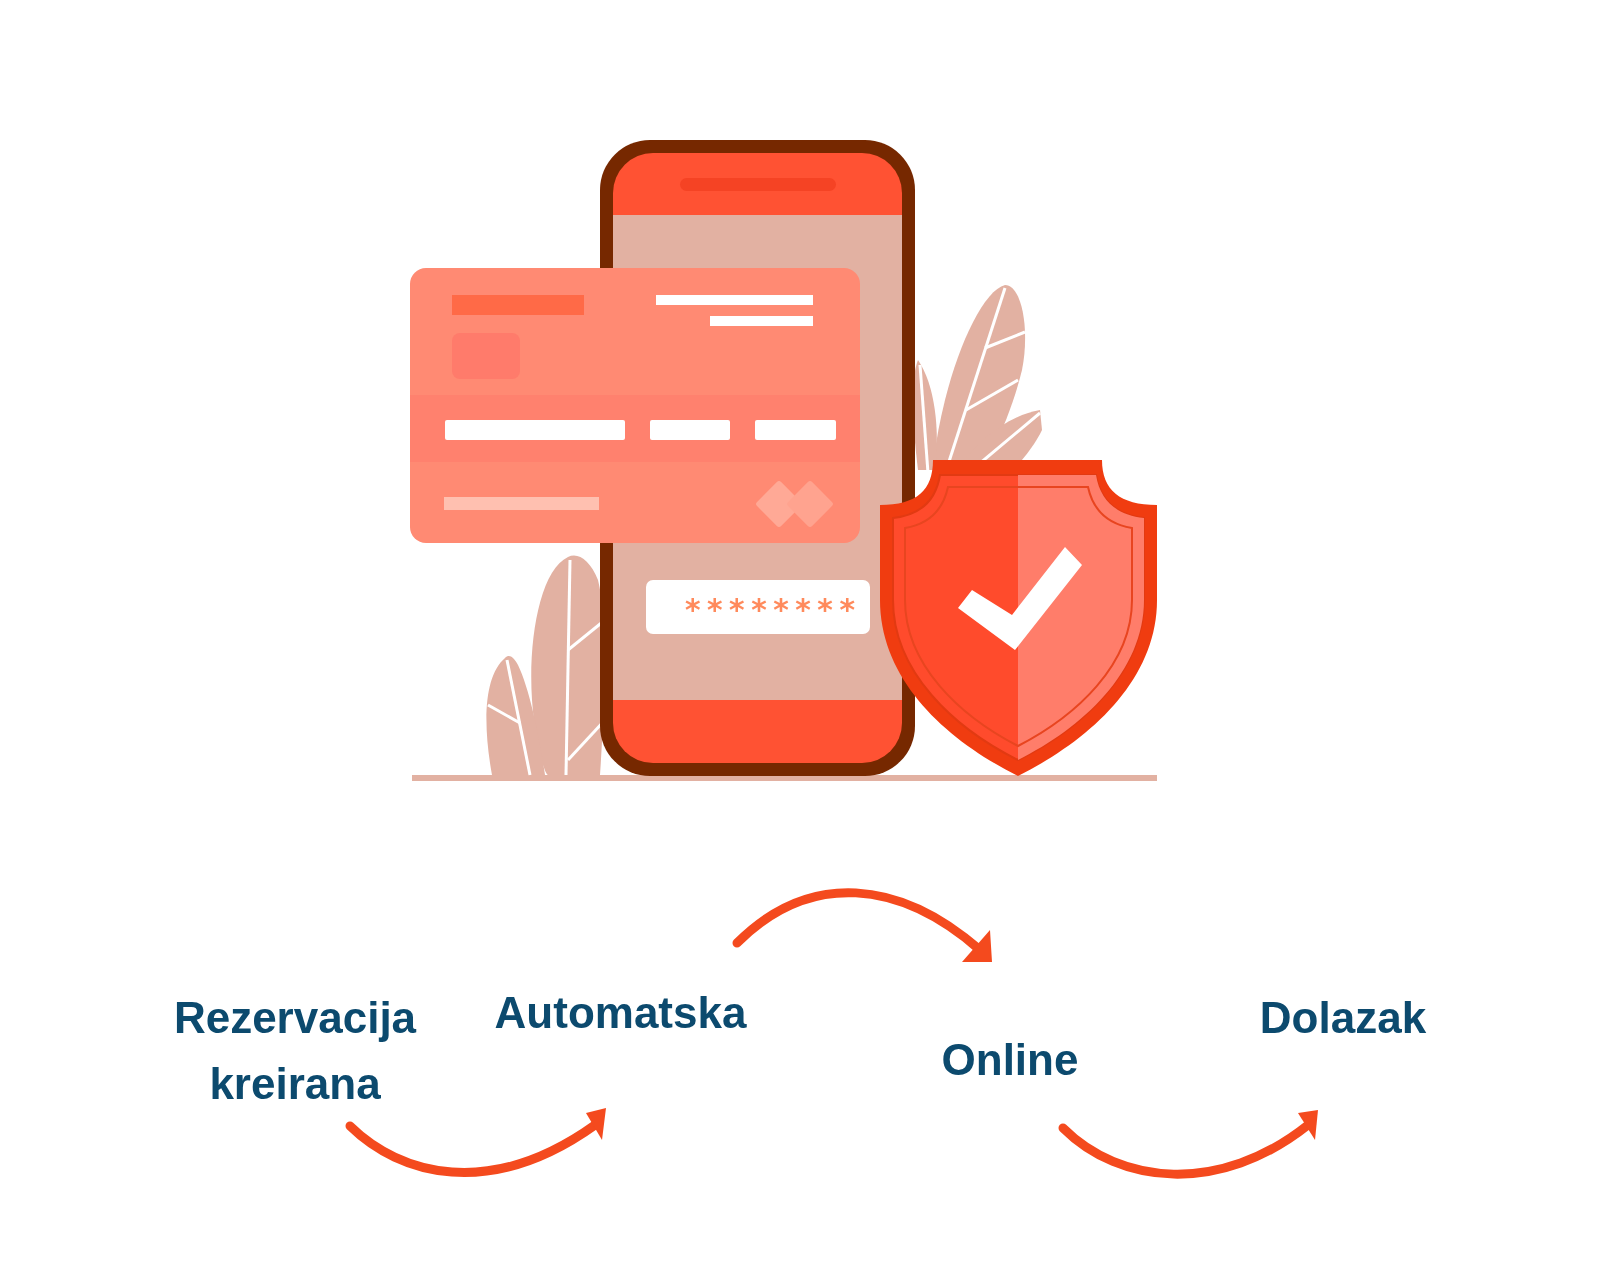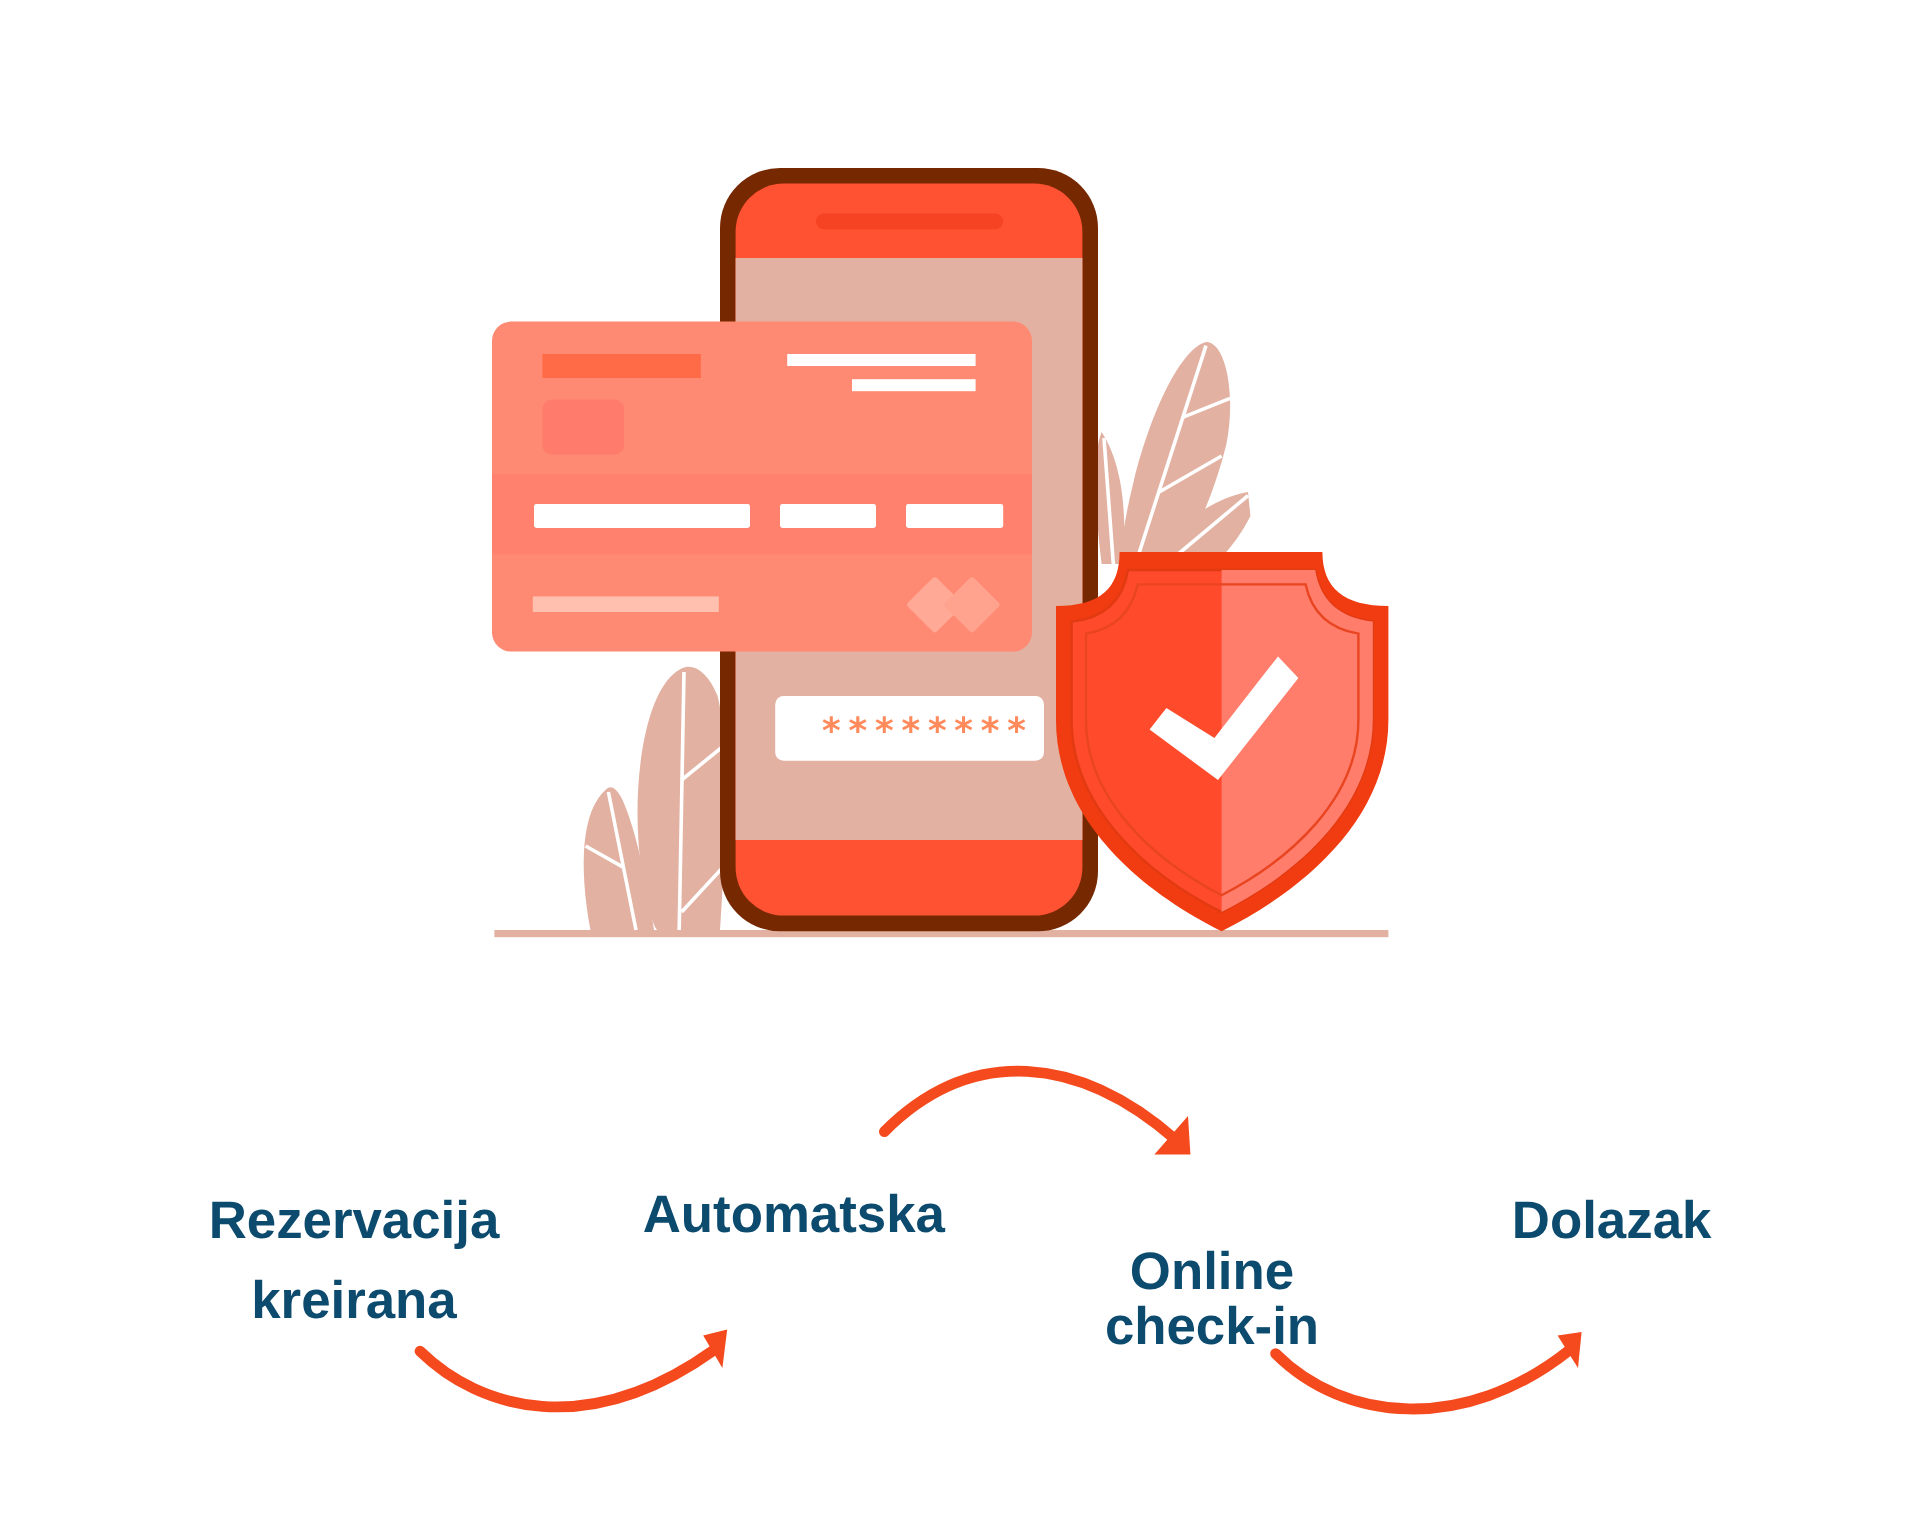--- a/index.html
+++ b/index.html
@@ -89,22 +89,21 @@
     <path d="M1298 1113 L1318 1110 L1315 1140 Z"></path>
   </g>
 </svg>
 
 <div class="pw-text">********</div>
 
 <div class="step-label" style="left:160px; top:995px; width:270px;">
   <span>Rezervacija</span>
   <span style="margin-top:20px">kreirana</span>
 </div>
-<div class="step-label" style="left:519px; top:990px; width:285px;">
+<div class="step-label" style="left:478px; top:990px; width:285px;">
   <span>Automatska</span>
 </div>
 <div class="step-label" style="left:900px; top:1037px; width:220px;">
   <span>Online</span>
-  <span>check-in</span>
 </div>
 <div class="step-label" style="left:1243px; top:995px; width:200px;">
   <span>Dolazak</span>
 </div>
 
 </body></html>

